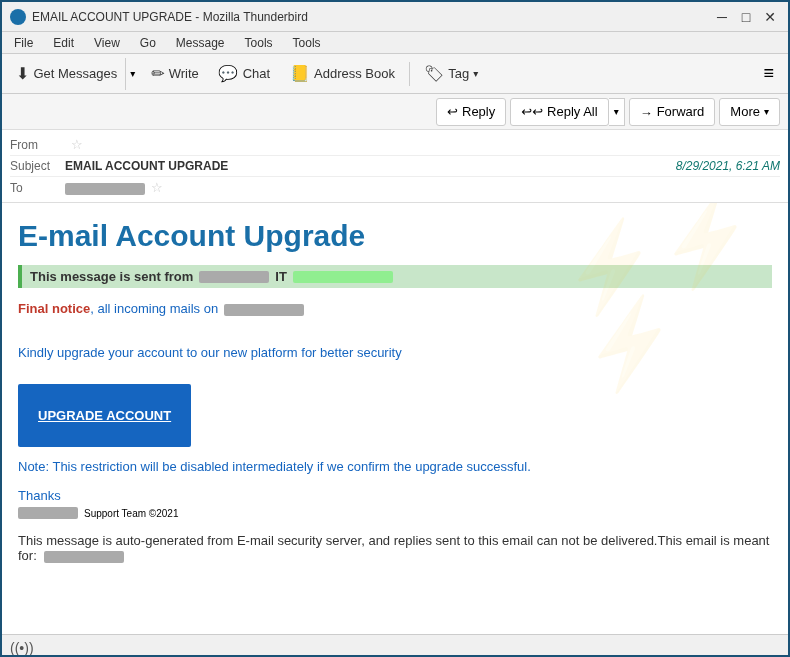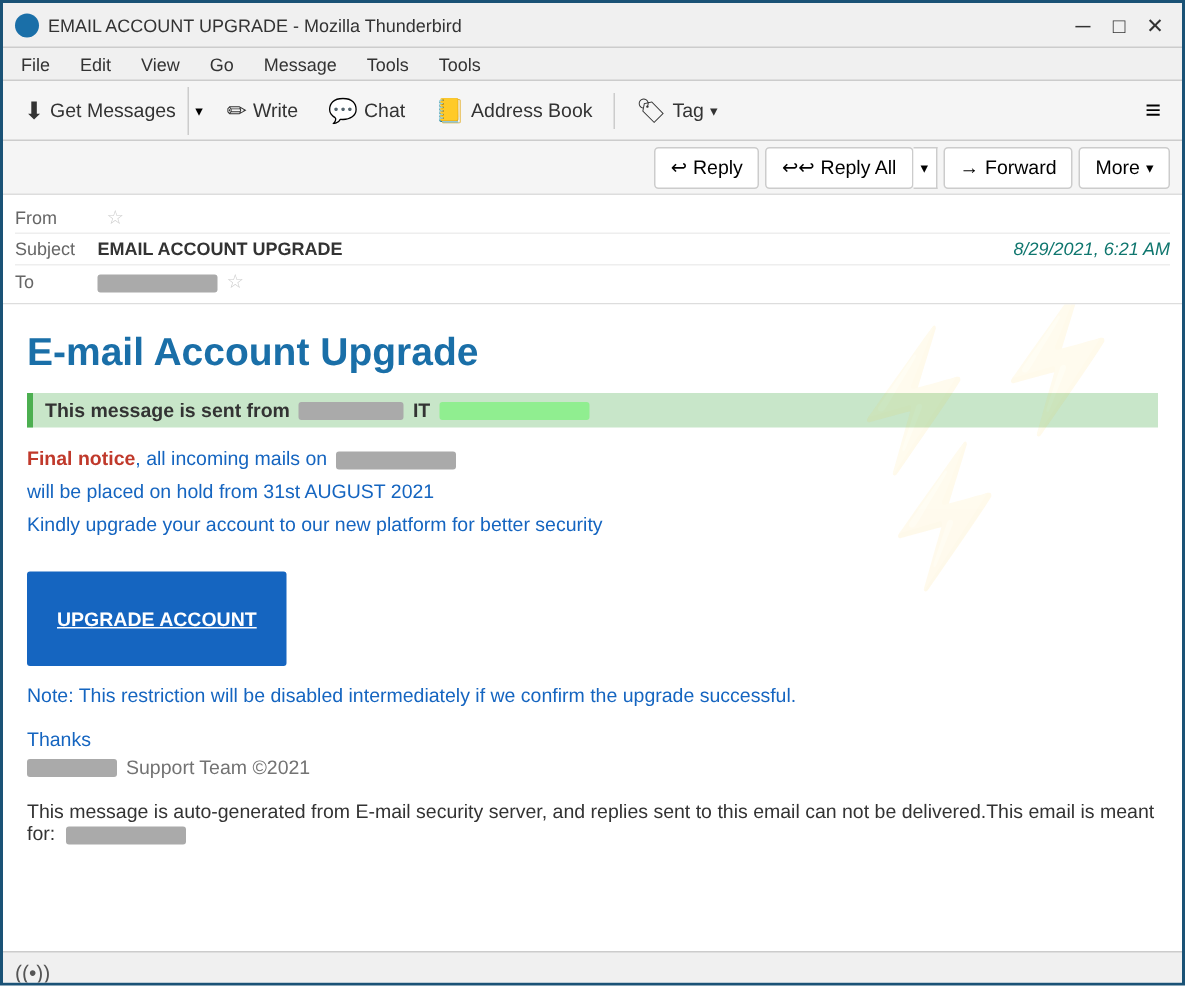--- a/index.html
+++ b/index.html
@@ -223,21 +223,21 @@
     
     .email-body {
       padding: 16px 16px;
       background: #fff;
       overflow-y: auto;
       height: calc(657px - 30px - 22px - 40px - 36px - 72px - 26px);
       position: relative;
     }
 
     .email-title {
-      font-size: 26px;
+      font-size: 30px;
       font-weight: bold;
       color: #1a6fa8;
       margin-bottom: 12px;
     }
 
     .sent-from-bar {
       display: flex;
       align-items: center;
       background: #c8e6c9;
       border-left: 4px solid #4caf50;
@@ -322,22 +322,22 @@
     }
     .support-redacted {
       display: inline-block;
       background: #aaa;
       height: 12px;
       width: 60px;
       border-radius: 2px;
       margin-right: 6px;
     }
     .support-text {
-      color: #737373;
-      font-size: 13px;
+      color: #000000;
+      font-size: 10px;
     }
 
     .auto-generated {
       font-size: 13px;
       color: #333;
       margin-bottom: 4px;
       margin-top: 10px;
     }
     .auto-redacted {
       display: inline-block;
@@ -512,21 +512,21 @@
   <div class="sent-from-bar">
     <span class="sent-from-text">This message is sent from</span>
     <span class="sent-from-redacted"></span>
     <span class="sent-from-it">IT</span>
     <span class="sent-from-redacted2"></span>
   </div>
 
   <div class="body-text">
     <span class="red">Final notice</span><span>, all incoming mails on</span>
     <span class="redacted-inline"></span><br>
-    <span>will be placed on hold  from 31st AUGUST 2021</span><br>
+    <br>
     <span>Kindly upgrade your account to our new platform for better security</span>
   </div>
 
   <button class="upgrade-btn">UPGRADE ACCOUNT</button>
 
   <div class="note-text">Note: This restriction will be disabled intermediately if we confirm the upgrade successful.</div>
 
   <div class="thanks-text">Thanks</div>
 
   <div class="support-line">

